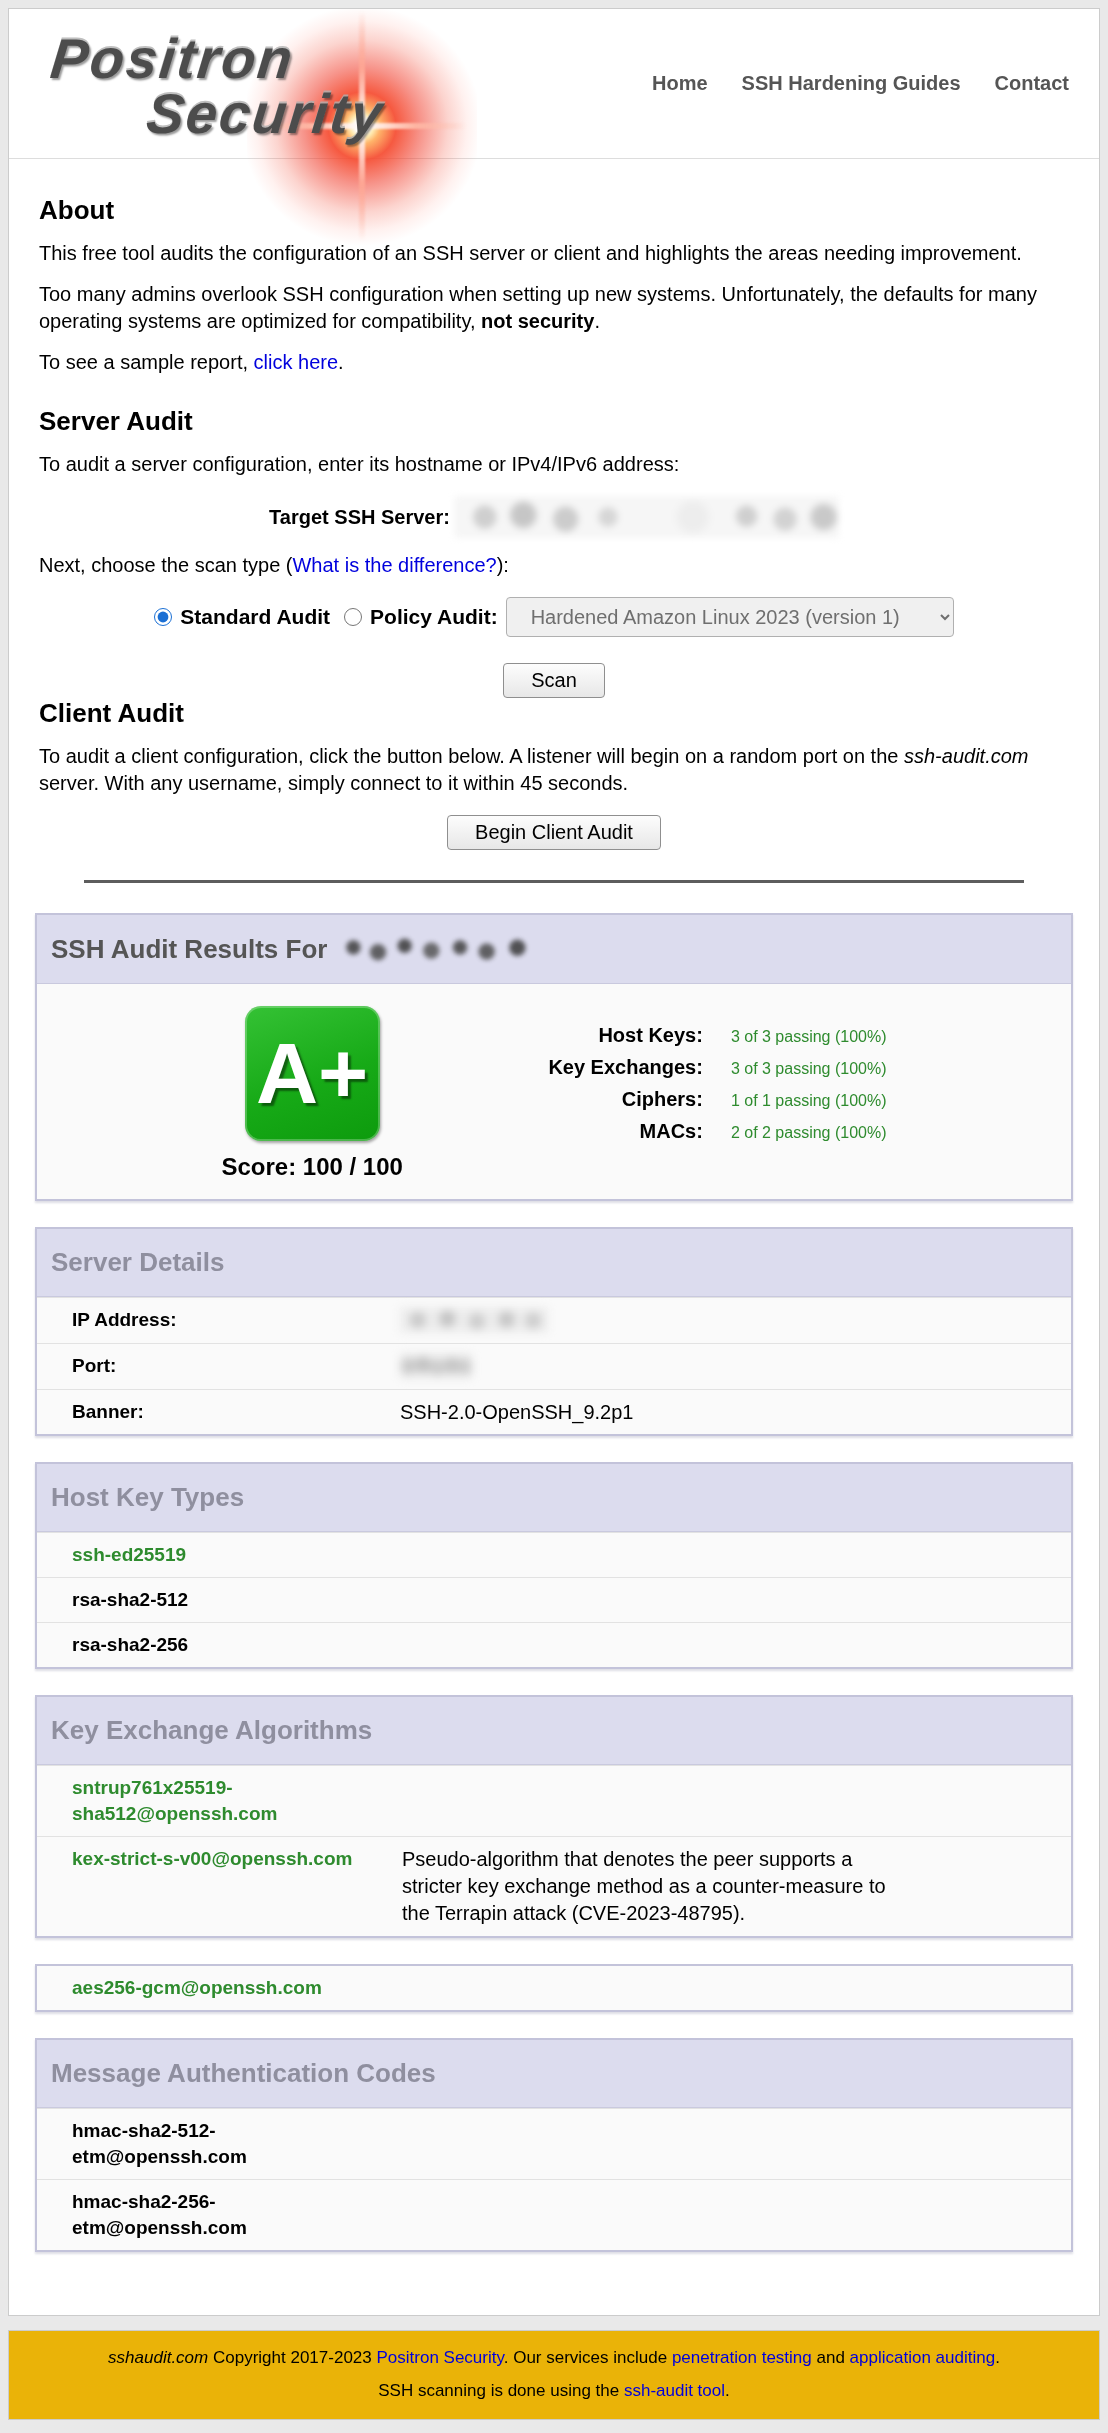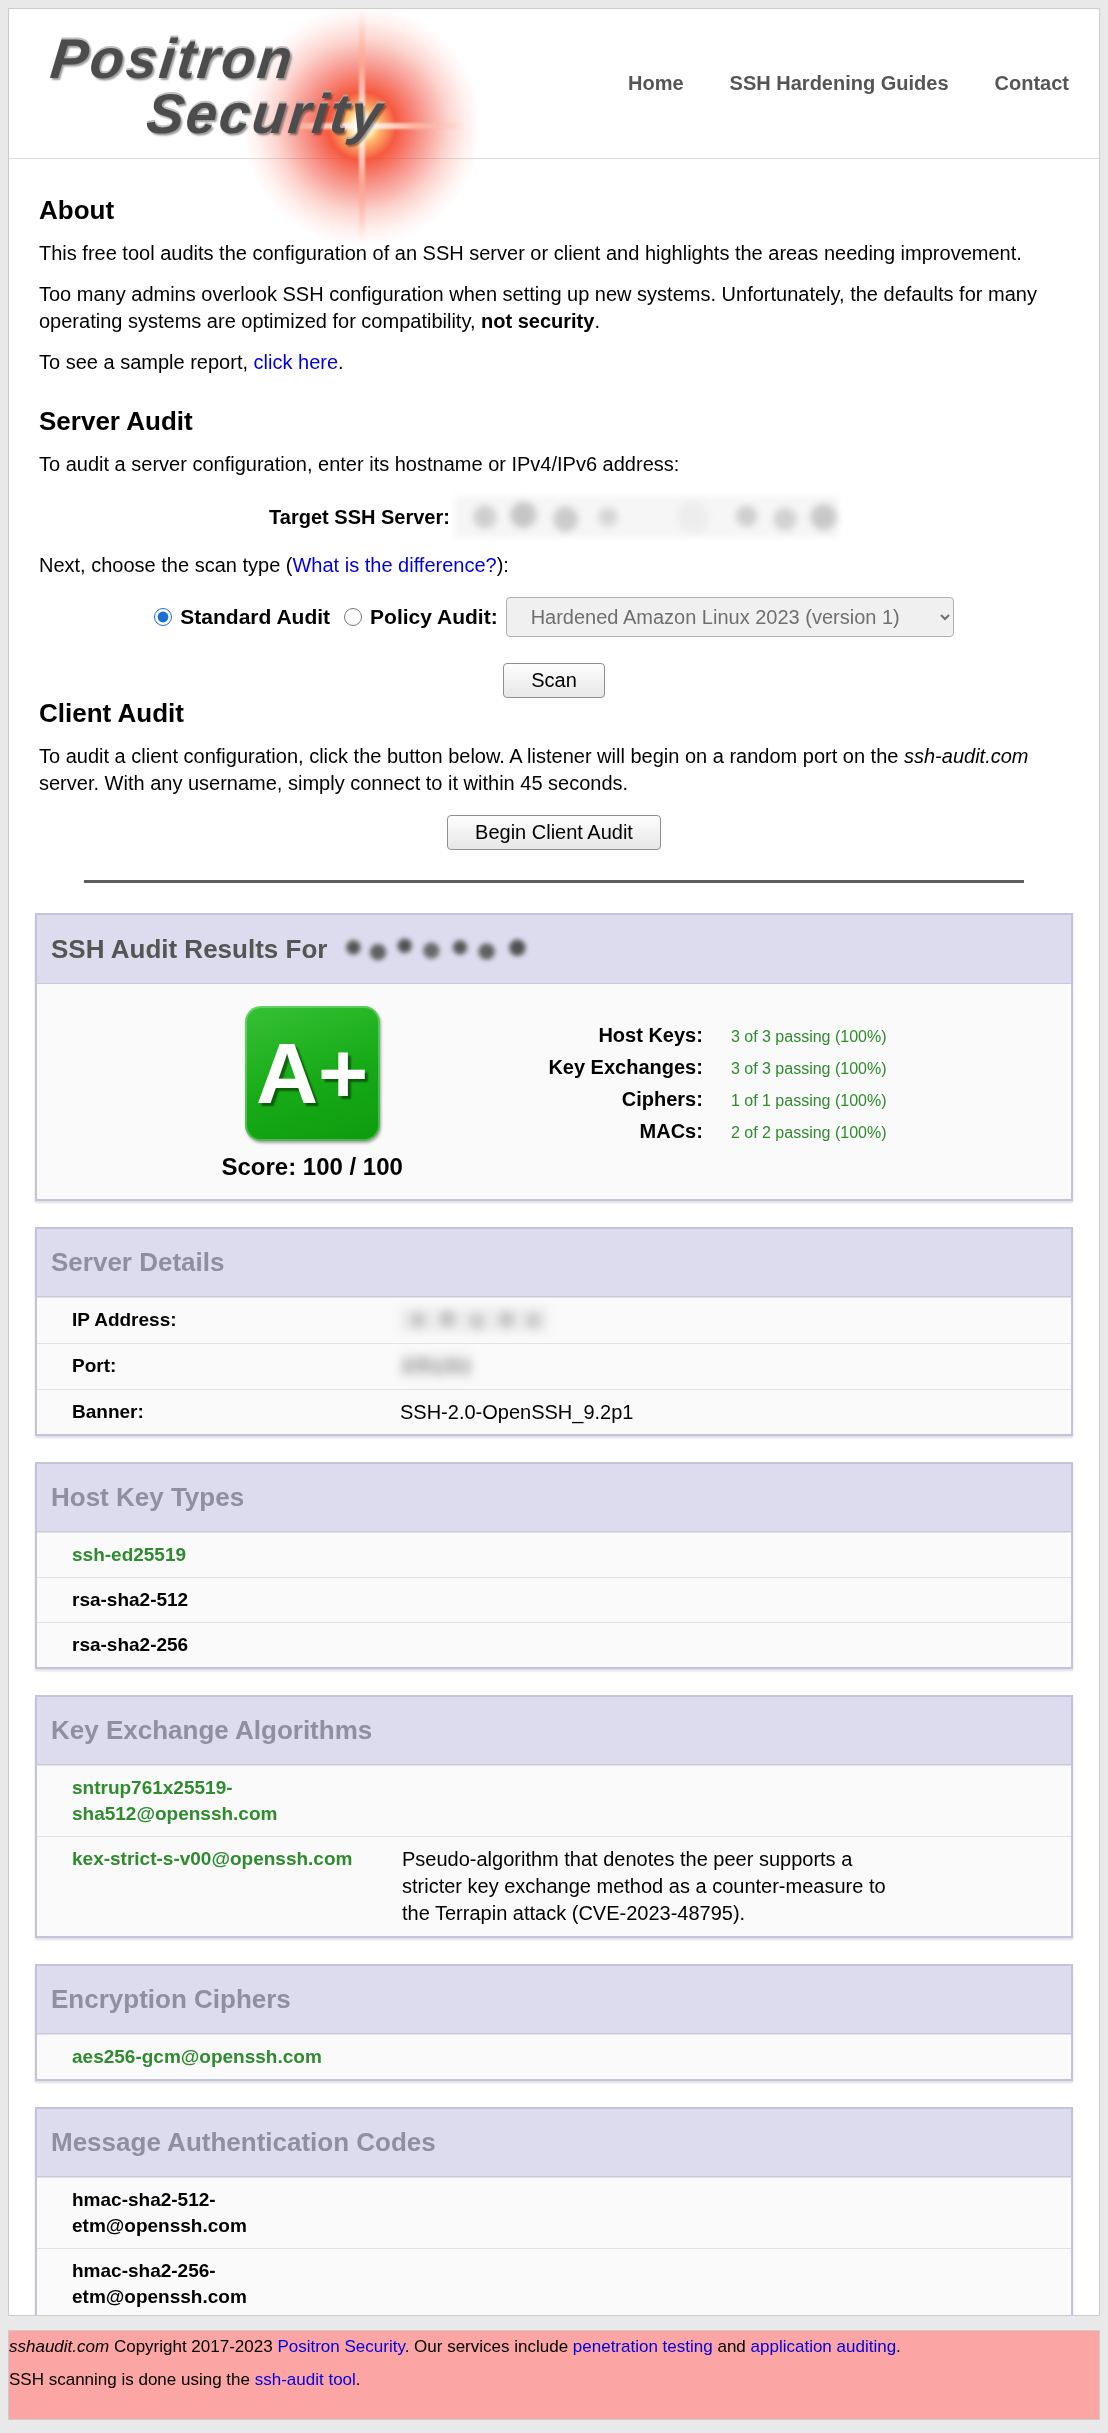--- a/index.html
+++ b/index.html
@@ -45,21 +45,21 @@
     width: 6px; height: 230px; transform: translate(-50%,-50%);
     background: linear-gradient(180deg, transparent, rgba(255,170,150,.8), #fff, rgba(255,170,150,.8), transparent);
     filter: blur(1px);
   }
   .logo-text { position: relative; z-index: 2; font-style: italic; font-weight: bold;
     color: #4c4c4c; letter-spacing: 2px;
     text-shadow: 0 -2px 0 rgba(175,175,175,.8), 2px 2px 2px rgba(0,0,0,.4);
   }
   .logo-line1 { font-size: 56px; transform: skewX(-6deg); margin: 12px 0 0 22px; }
   .logo-line2 { font-size: 56px; transform: skewX(-6deg); margin: -10px 0 0 118px; }
-  .nav { display: flex; gap: 46px; font-size: 20px; font-weight: bold; color: #555; }
+  .nav { display: flex; gap: 34px; font-size: 20px; font-weight: bold; color: #555; }
   .nav .nav-item { color: #555; }
 
   
   .content { padding: 0 30px; }
   h2.section { font-size: 26px; font-weight: bold; color: #000; }
   .sec-about { margin-top: 36px; }
   .sec-server { margin-top: 30px; }
   .sec-client { }
   p.body-text { font-size: 20px; line-height: 27px; margin-top: 14px; }
 
@@ -153,22 +153,22 @@
         radial-gradient(circle at 12% 50%, #c9c9c9 0 6px, transparent 10px),
         radial-gradient(circle at 32% 45%, #c2c2c2 0 6px, transparent 10px),
         radial-gradient(circle at 52% 55%, #cccccc 0 6px, transparent 10px),
         radial-gradient(circle at 72% 48%, #c5c5c5 0 6px, transparent 10px),
         radial-gradient(circle at 90% 52%, #cdcdcd 0 6px, transparent 10px);
       filter: blur(4px); vertical-align: -5px; }
   .redact-port { width: 72px; }
 
   
   .footer-card {
-    margin-top: 14px; background: #fca5a5; border: 1px solid #ccc;
-    height: 90px; text-align: left; padding-top: 6px; font-size: 17px;
+    margin-top: 14px; background: #eab308; border: 1px solid #ccc;
+    height: 90px; text-align: center; padding-top: 17px; font-size: 17px;
   }
   .footer-card .line2 { margin-top: 13px; }
   .em { font-style: italic; }
   .bold { font-weight: bold; }
 </style>
 </head>
 <body>
 
 <div class="main-card">
 
@@ -285,21 +285,20 @@
     <div class="prow">
       <div class="algo good name-col">sntrup761x25519-sha512@openssh.com</div>
     </div>
     <div class="prow">
       <div class="algo good name-col">kex-strict-s-v00@openssh.com</div>
       <div class="note">Pseudo-algorithm that denotes the peer supports a stricter key exchange method as a counter-measure to the Terrapin attack (CVE-2023-48795).</div>
     </div>
   </div>
 
   <div class="panel">
-    <div class="panel-header">Encryption Ciphers</div>
     <div class="prow">
         <div class="algo good">aes256-gcm@openssh.com</div>
       </div>
   </div>
 
   <div class="panel macs">
     <div class="panel-header">Message Authentication Codes</div>
     <div class="prow">
         <div class="algo name-col">hmac-sha2-512-etm@openssh.com</div>
       </div>

